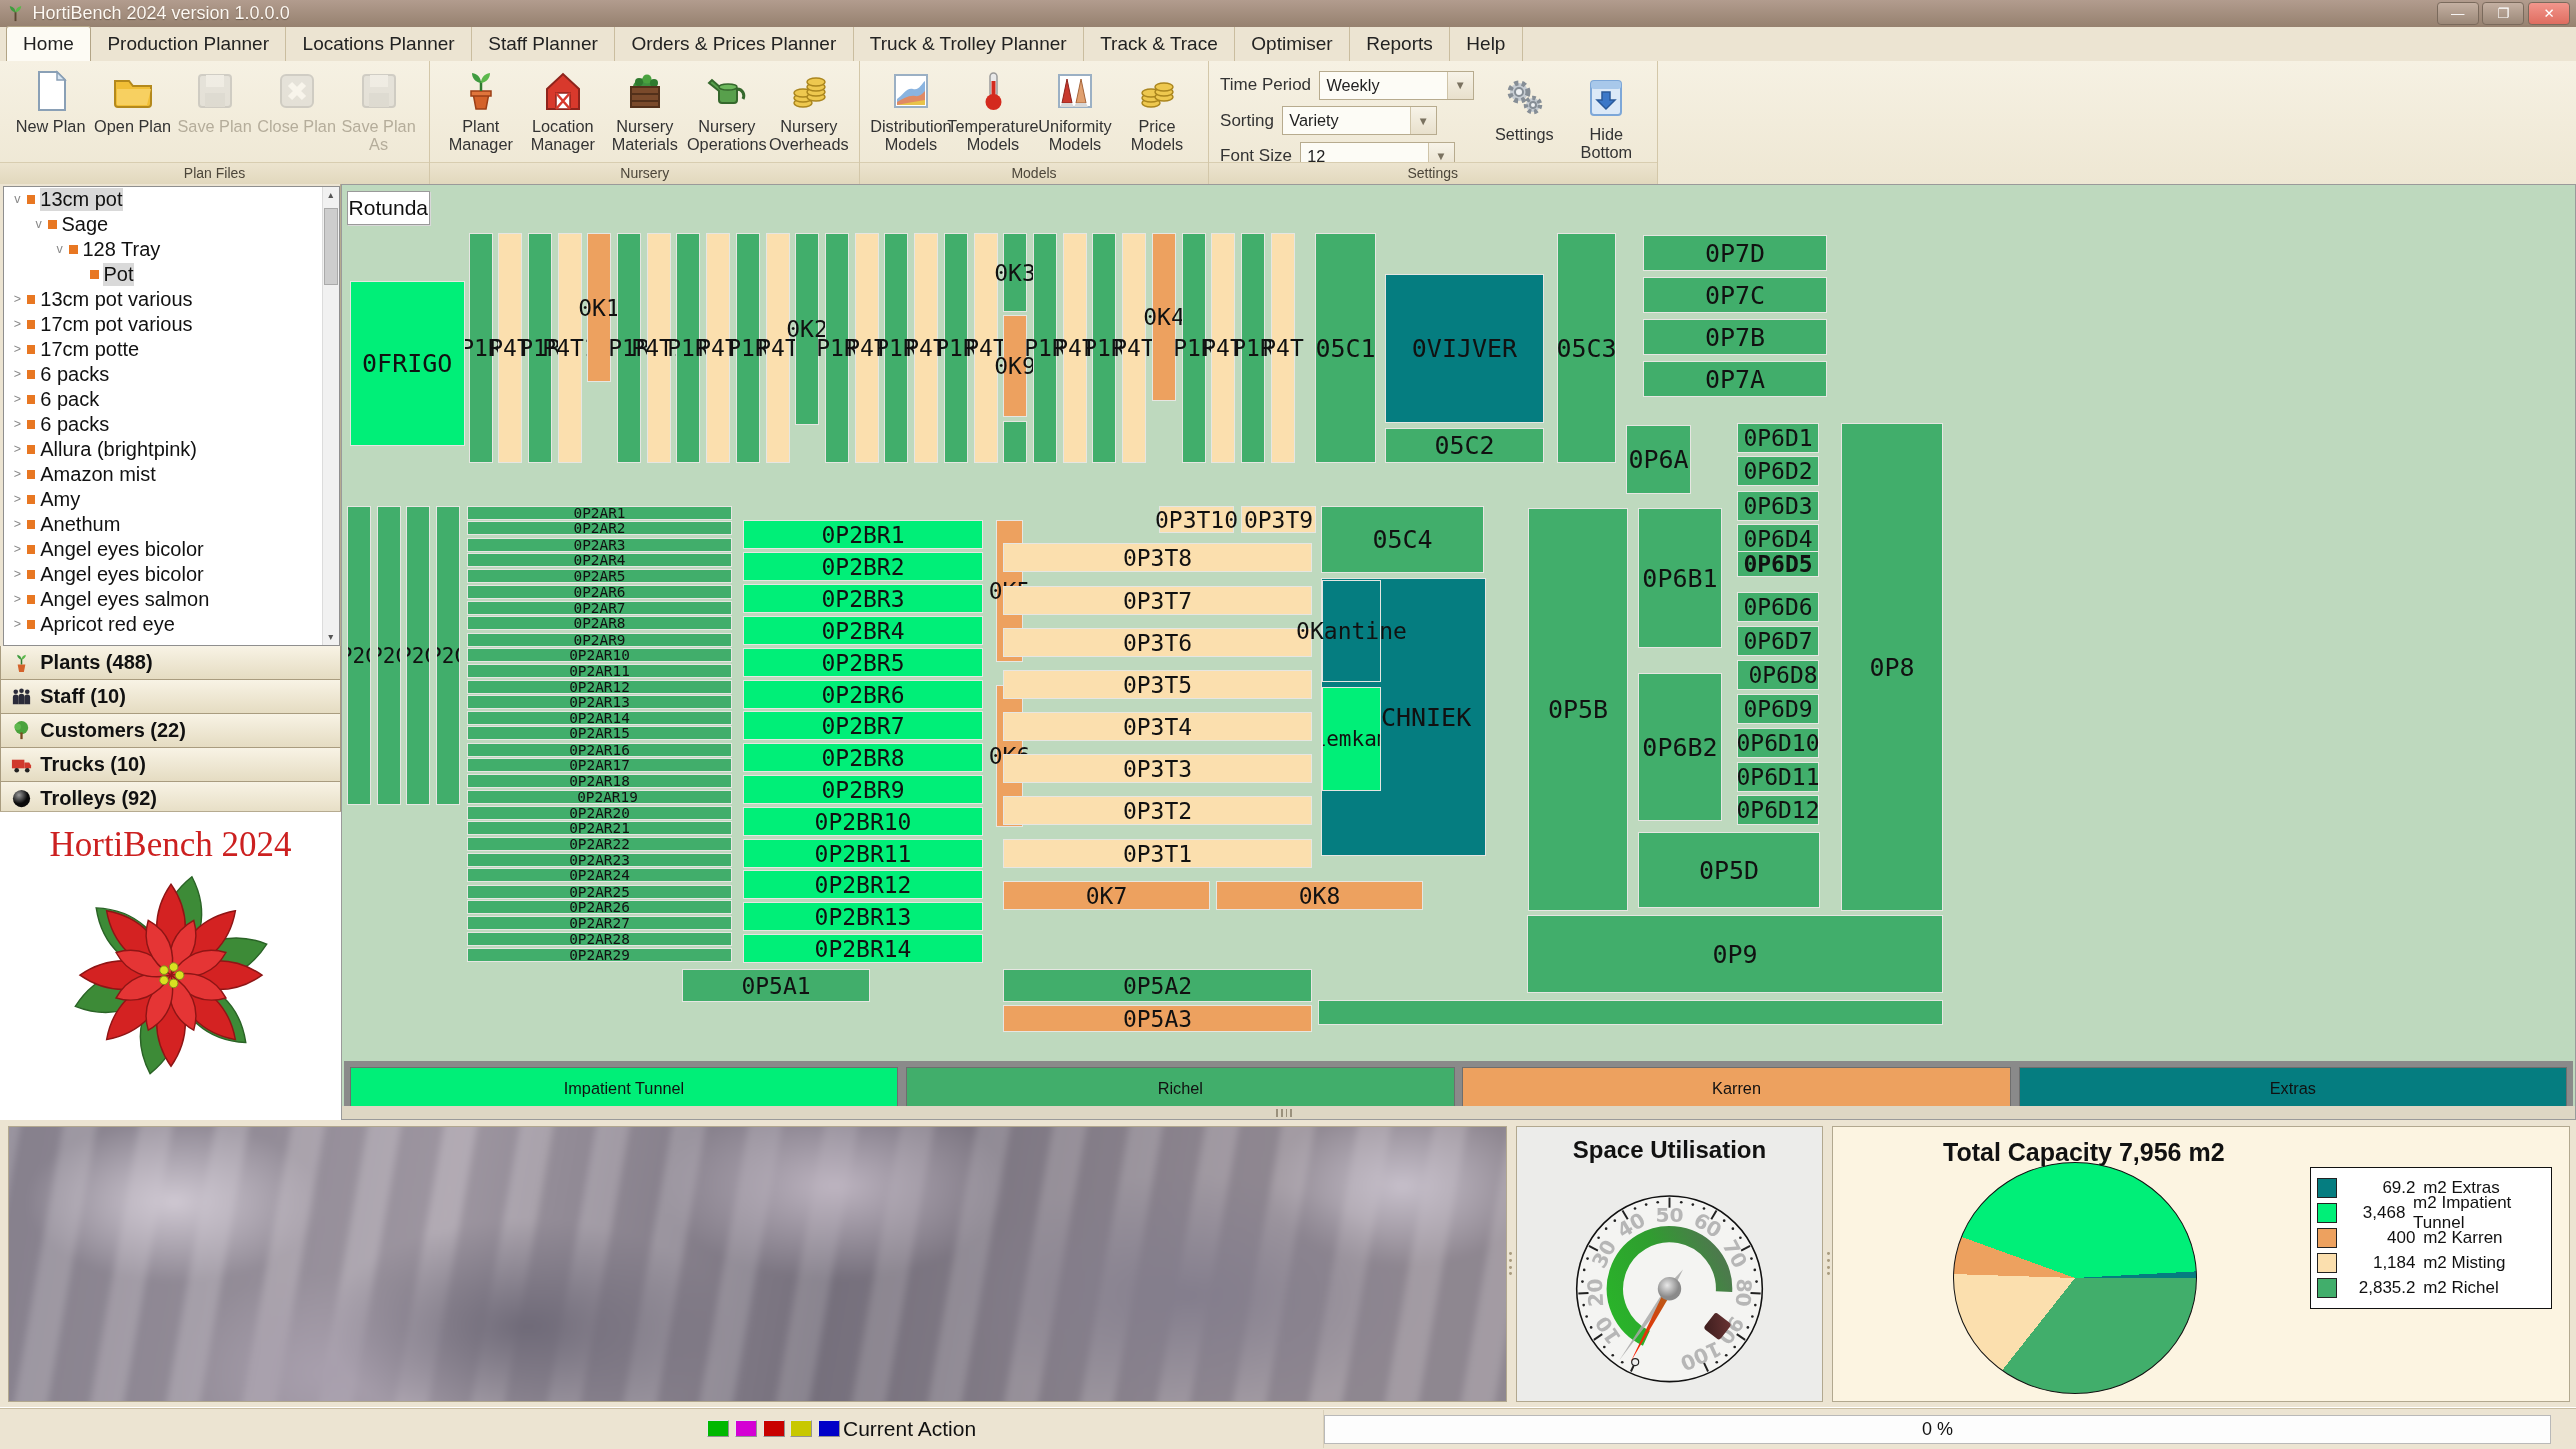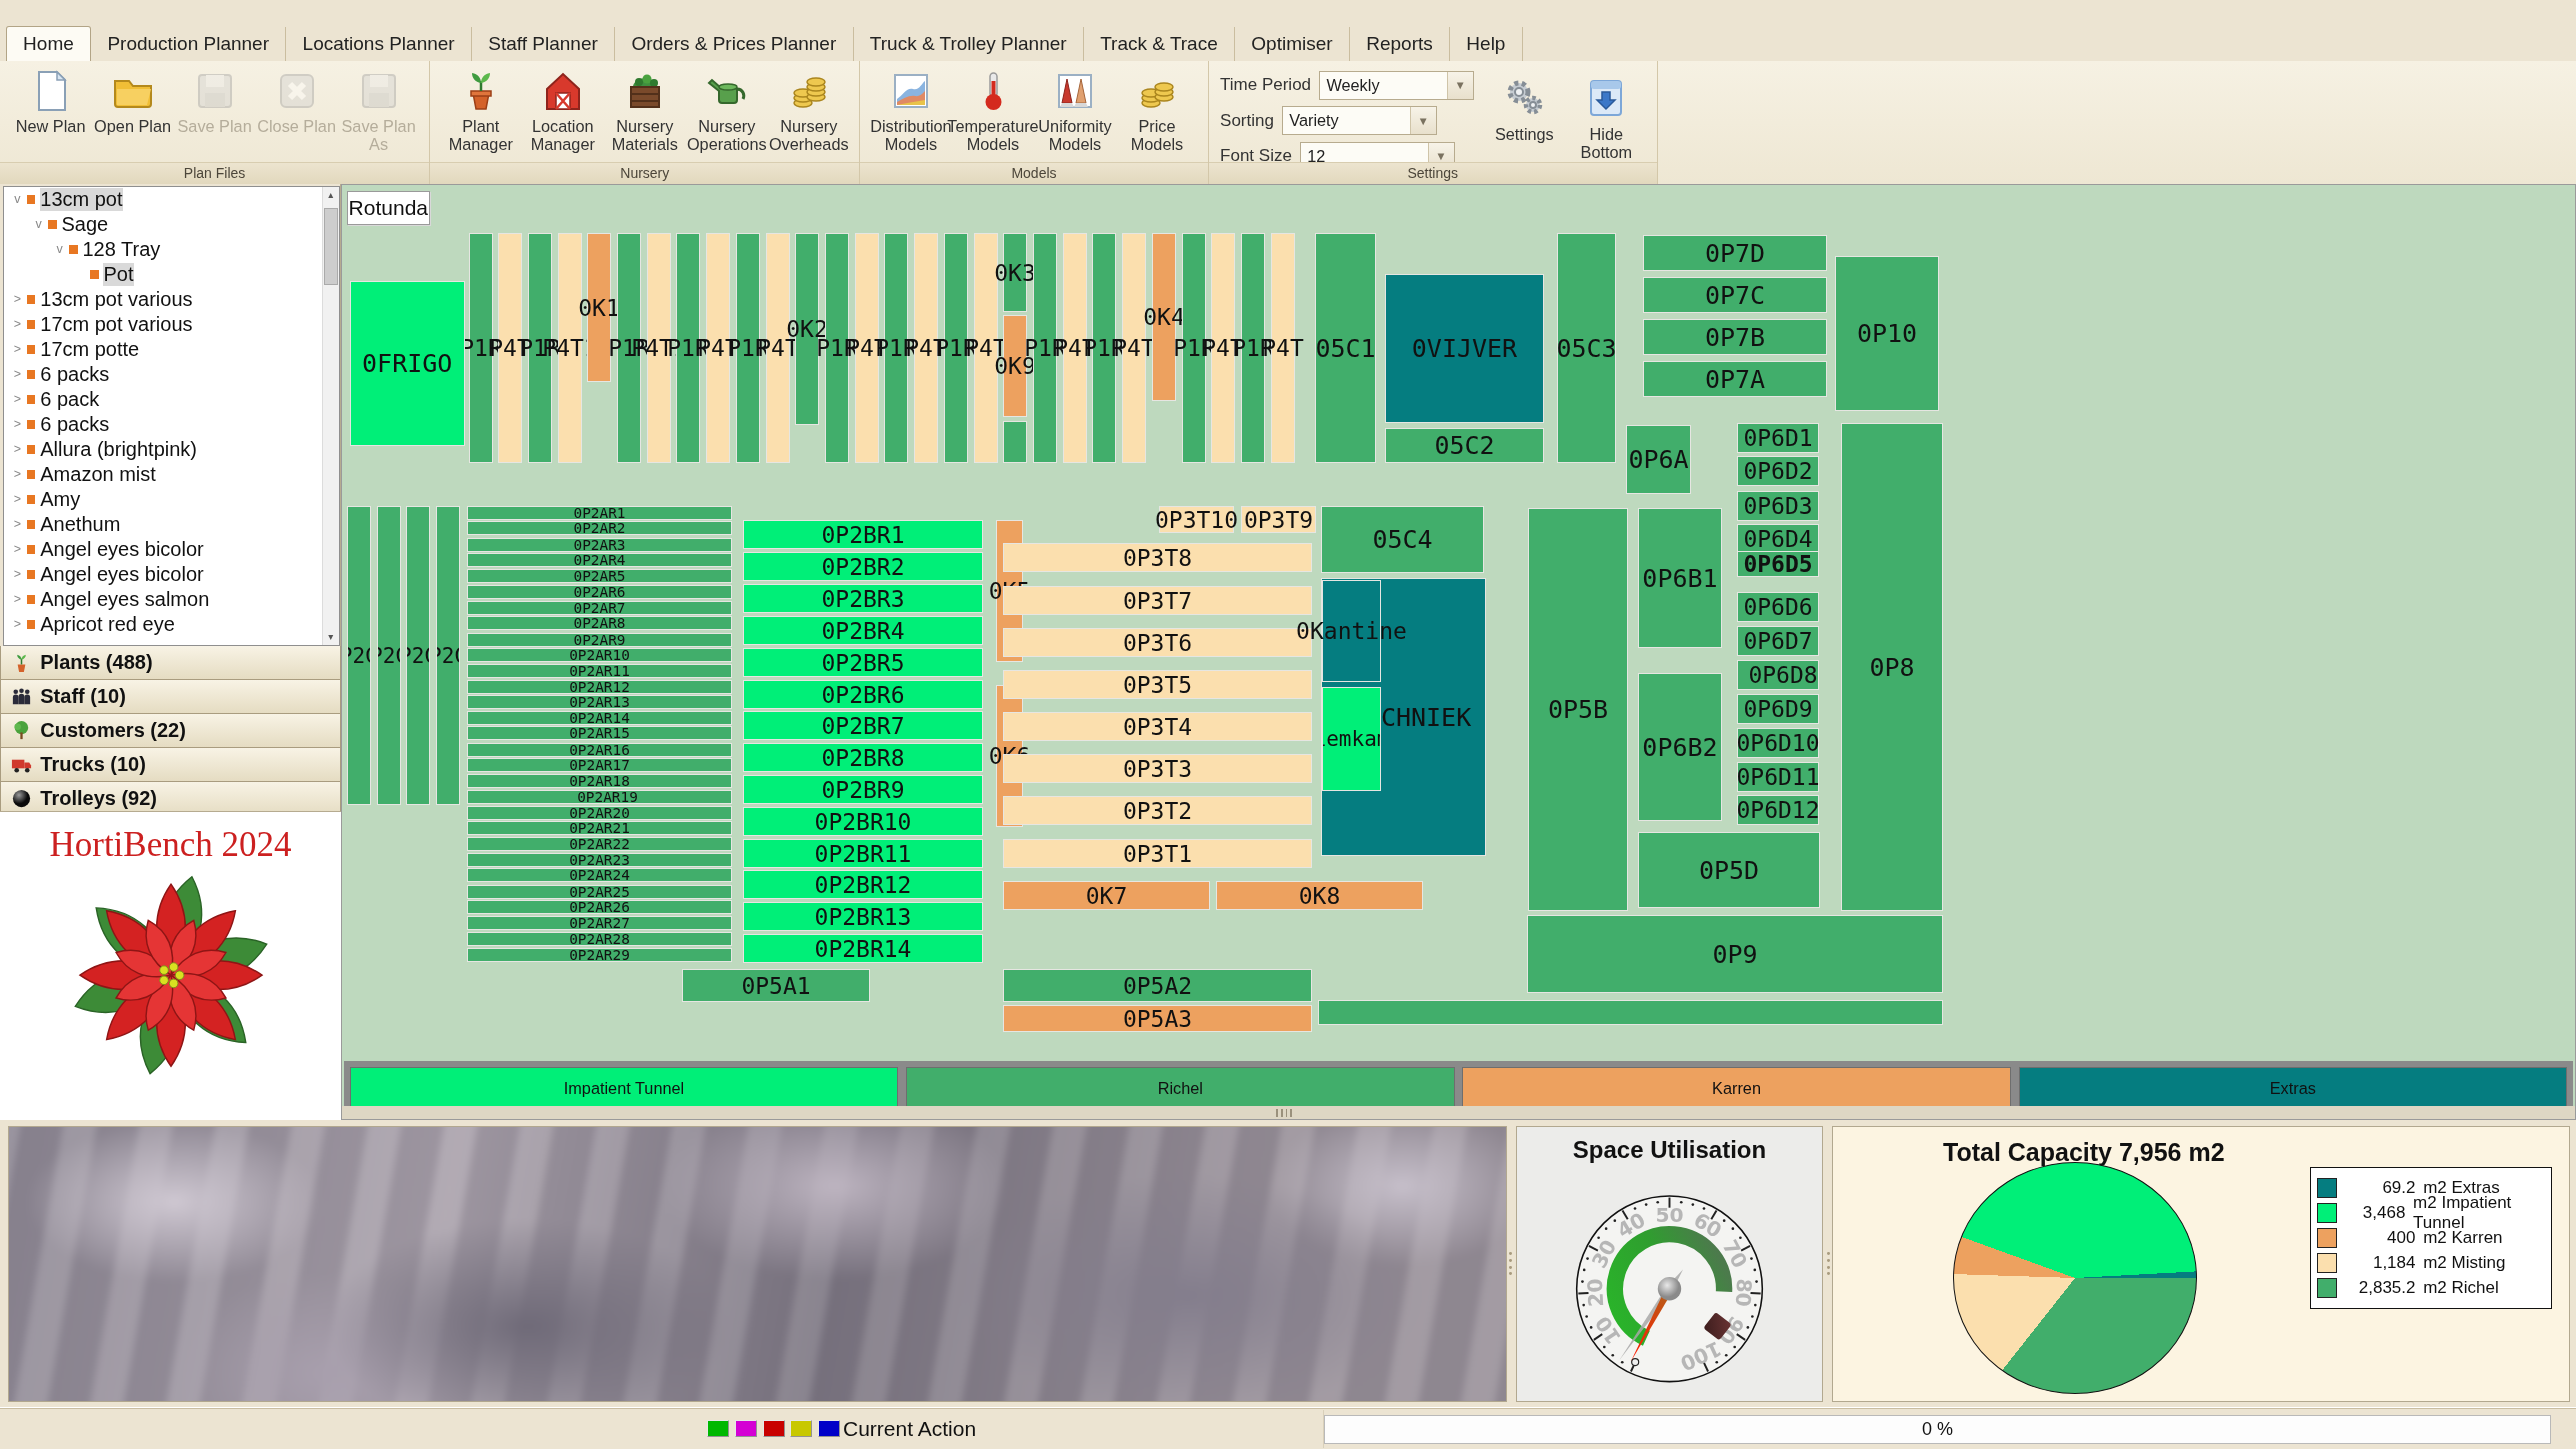--- a/index.html
+++ b/index.html
@@ -88,20 +88,33 @@
   .flag{width:22px;height:17px;border:1.9px outset #e7e7e7;box-sizing:border-box;}
   #current-action{position:absolute;left:843px;top:8.6px;font-size:21px;color:#111;}
   #sb-cell{position:absolute;left:692px;top:1.9px;width:631px;height:38px;border-right:1.9px groove #d9d0ba;}
   #progress{position:absolute;left:1324px;top:6.7px;width:1225px;height:27px;background:#fdfdfd;border:1px solid #b9b9b9;display:flex;align-items:center;justify-content:center;font-size:18px;color:#111;}
 </style>
 </head>
 <body>
 
 <div id="app">
 
+  <div id="titlebar">
+    <svg width="19" height="19" viewBox="0 0 20 20" style="margin-left:5.8px;">
+      <path d="M10 18 V8" stroke="#5a4632" stroke-width="2" fill="none"></path>
+      <path d="M10 9 C6 8 4 5 4 2 C8 3 10 5 10 9 Z" fill="#3f9b3f"></path>
+      <path d="M10 9 C14 8 16 5 16 2 C12 3 10 5 10 9 Z" fill="#59b84a"></path>
+    </svg>
+    <span id="title-text">HortiBench 2024 version 1.0.0.0</span>
+    <div id="winbtns">
+      <div class="winbtn">—</div>
+      <div class="winbtn">❐</div>
+      <div class="winbtn" id="close-btn">✕</div>
+    </div>
+  </div>
 
   <div id="tabrow">
       <div class="tab active">Home</div>
       <div class="tab">Production Planner</div>
       <div class="tab">Locations Planner</div>
       <div class="tab">Staff Planner</div>
       <div class="tab">Orders &amp; Prices Planner</div>
       <div class="tab">Truck &amp; Trolley Planner</div>
       <div class="tab">Track &amp; Trace</div>
       <div class="tab">Optimiser</div>
@@ -601,23 +614,20 @@
           <span>0P7D</span>
         </div>
         <div class="blk cat-richel f26" style="left: 1301px; top: 92px; width: 184px; height: 36px;">
           <span>0P7C</span>
         </div>
         <div class="blk cat-richel f26" style="left: 1301px; top: 134px; width: 184px; height: 36px;">
           <span>0P7B</span>
         </div>
         <div class="blk cat-richel f26" style="left: 1301px; top: 176px; width: 184px; height: 36px;">
           <span>0P7A</span>
-        </div>
-        <div class="blk cat-richel f26" style="left: 1493px; top: 71px; width: 104px; height: 155px;">
-          <span>0P10</span>
         </div>
         <div class="blk cat-richel f22 clip" style="left: 4.8px; top: 321px; width: 24px; height: 299px;">
           <span>P2C</span>
         </div>
         <div class="blk cat-richel f22 clip" style="left: 35px; top: 321px; width: 24px; height: 299px;">
           <span>P2C</span>
         </div>
         <div class="blk cat-richel f22 clip" style="left: 64px; top: 321px; width: 24px; height: 299px;">
           <span>P2C</span>
         </div>

